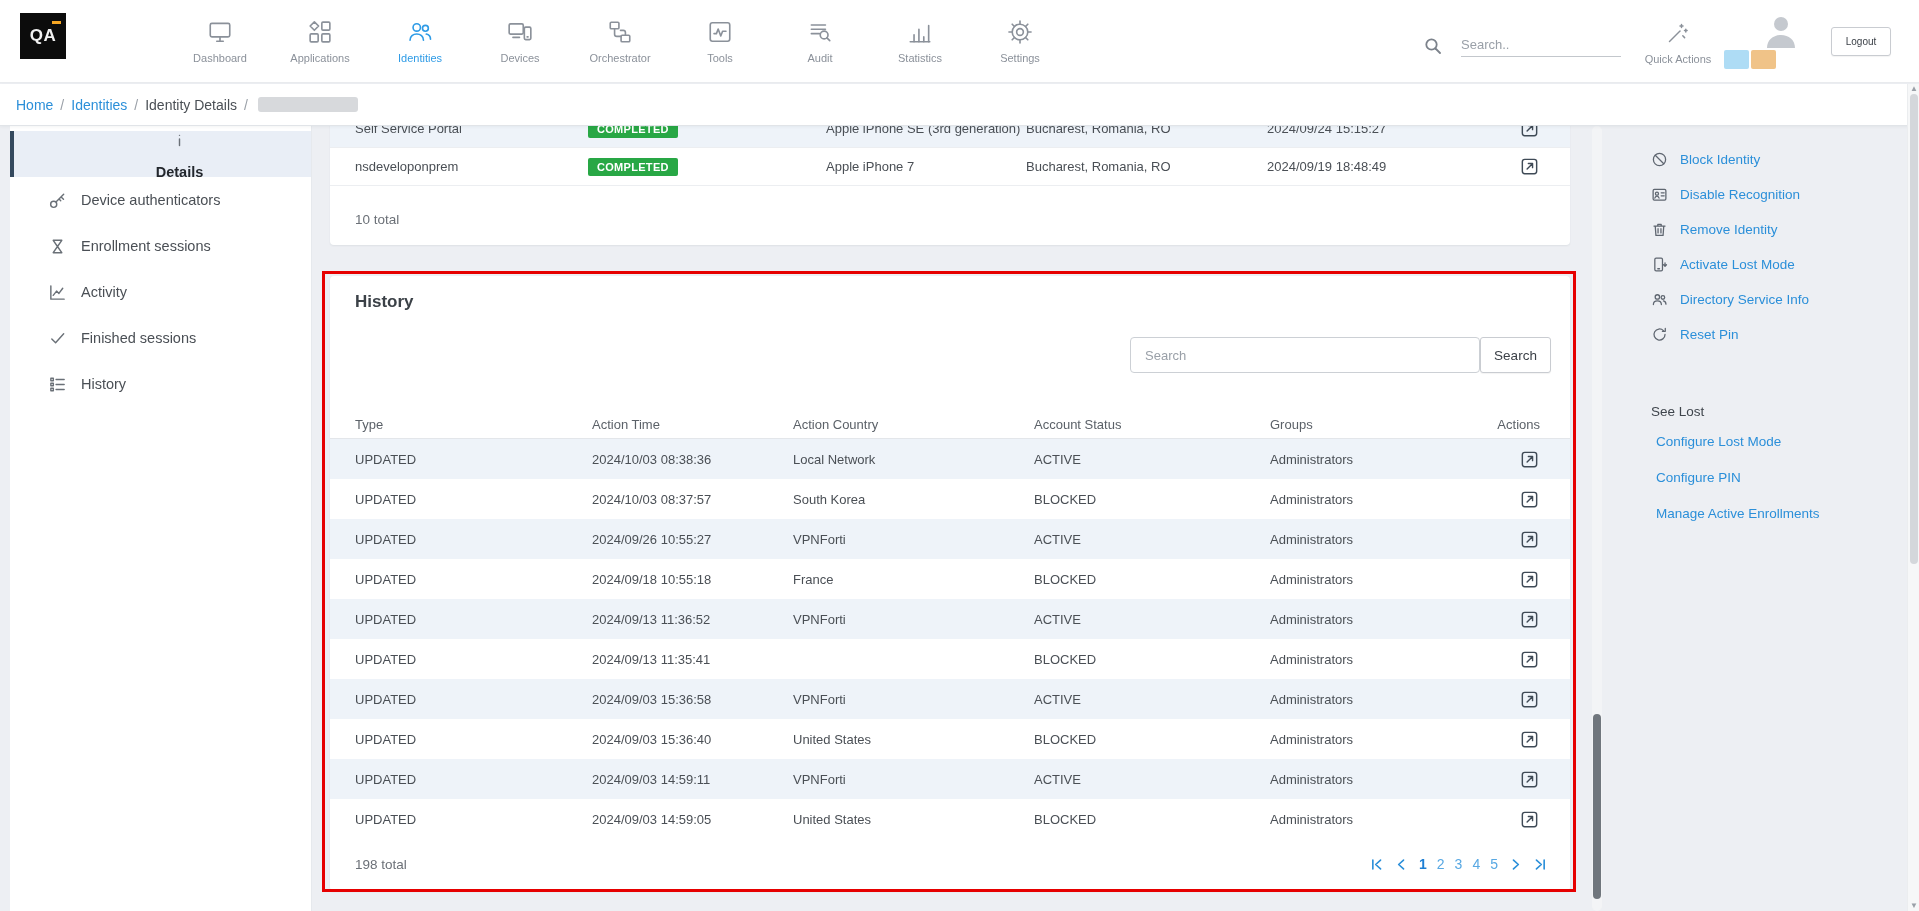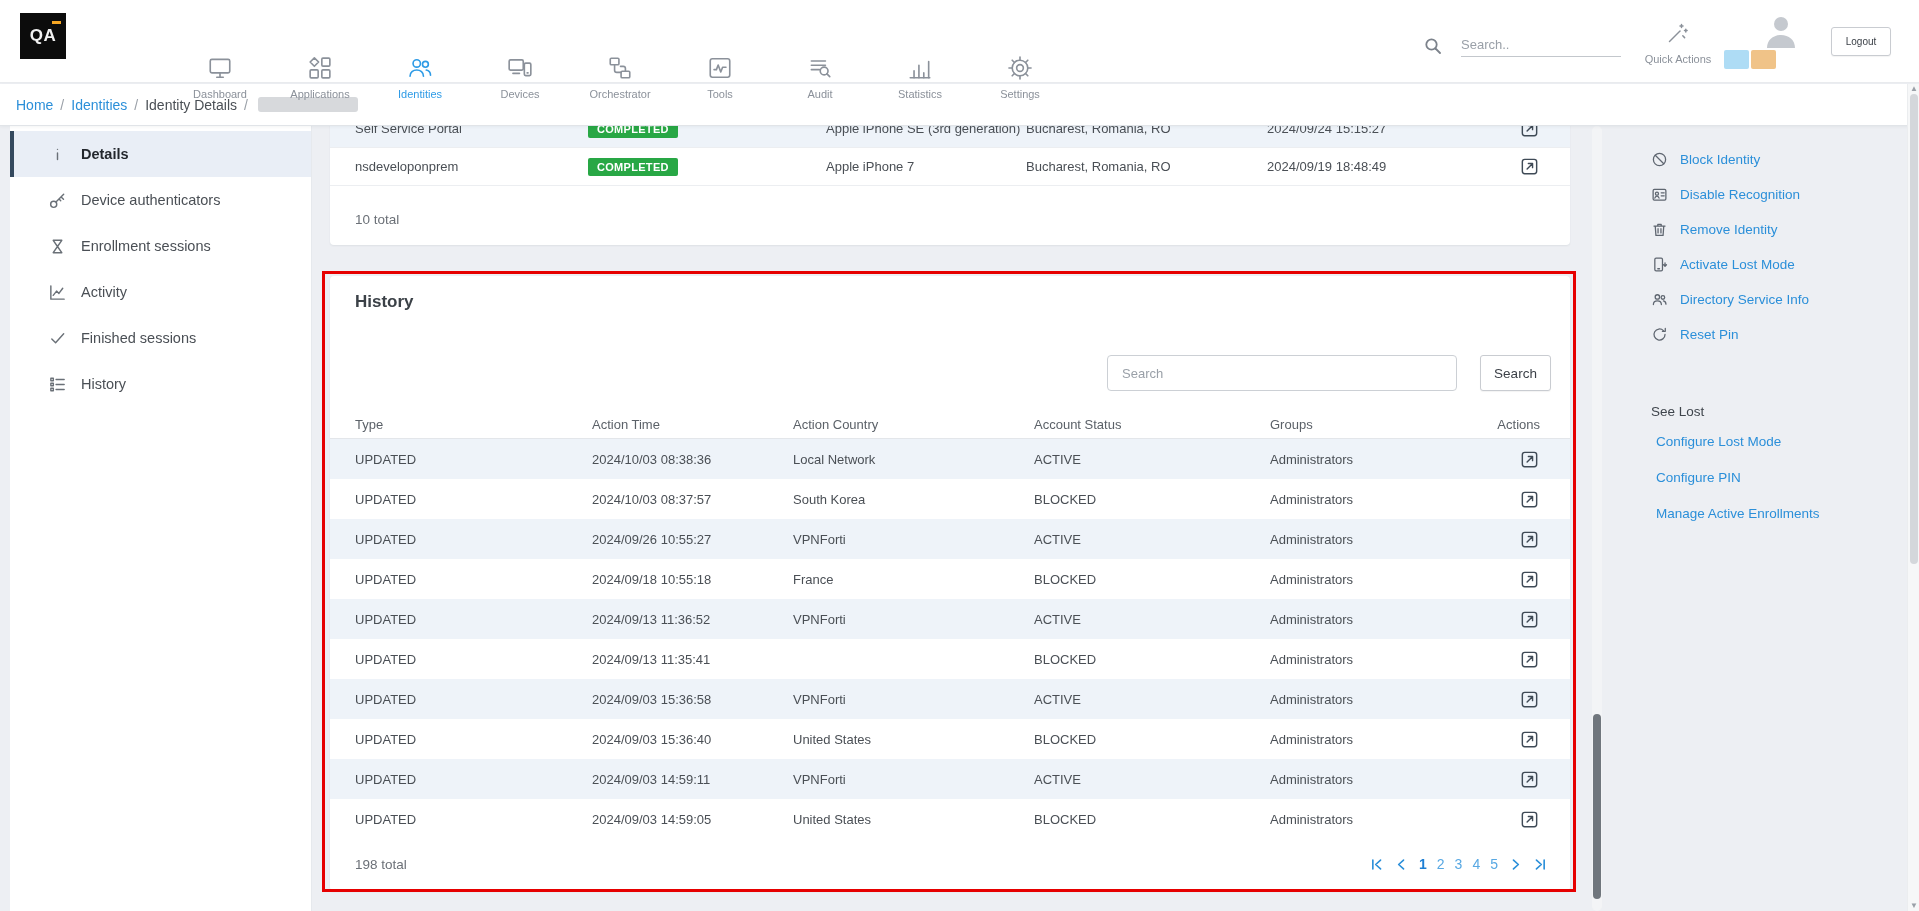--- a/index.html
+++ b/index.html
@@ -8,21 +8,21 @@
     font-family:"Liberation Sans","DejaVu Sans",sans-serif;
     background:#edeff3; color:#3c4148; overflow:hidden; position:relative;
   }
   .screen { position:absolute; inset:0; }
 
   
   .topbar { position:absolute; left:0; top:0; width:1919px; height:83px; background:#fff; border-bottom:1px solid #e9ebee; z-index:6; }
   .logo { position:absolute; left:20px; top:13px; width:46px; height:46px; background:#0c0c0c; color:#f2f2f2; display:flex; align-items:center; justify-content:center; font-weight:bold; font-size:17px; letter-spacing:.5px; cursor:pointer; }
   .logo .accent { position:absolute; right:5px; top:8px; width:9px; height:3px; background:#f5a623; }
   .main-nav { position:absolute; left:170px; top:0; height:83px; display:flex; }
-  .nav-item { width:100px; height:83px; display:flex; flex-direction:column; align-items:center; justify-content:center; gap:7px; color:#8b919a; cursor:pointer;margin-top:36px; }
+  .nav-item { width:100px; height:83px; display:flex; flex-direction:column; align-items:center; justify-content:center; gap:7px; color:#8b919a; cursor:pointer; }
   .nav-item svg { width:26px; height:26px; stroke:#8b919a; fill:none; stroke-width:1.5; stroke-linecap:round; stroke-linejoin:round; }
   .nav-label { font-size:11px; }
   .nav-item.active { color:#2e9be6; }
   .nav-item.active svg { stroke:#2e9be6; }
 
   .top-search { position:absolute; left:1424px; top:30px; width:206px; height:30px; display:flex; align-items:center; gap:20px; }
   .top-search svg { width:17px; height:17px; stroke:#7c828b; fill:none; stroke-width:1.8; stroke-linecap:round; }
   .top-search input { border:none; outline:none; border-bottom:1px solid #c3c7cc; width:160px; height:24px; font-size:13px; color:#555; background:transparent; font-family:inherit; }
   .top-search input::placeholder { color:#9aa0a8; }
 
@@ -43,38 +43,38 @@
   .crumb-link { color:#2b8fd9; cursor:pointer; }
   .crumb-sep { color:#9aa0a8; }
   .crumb-current { color:#4a4f55; }
   .redacted-pill { width:100px; height:15px; background:#d7d9dc; border-radius:3px; margin-left:3px; }
 
   
   .sidebar { position:absolute; left:10px; top:126px; width:302px; height:785px; background:#fff; border-right:1px solid #e6e9ed; z-index:2; }
   .sidebar-items { padding-top:5px; }
   .side-item { position:relative; height:46px; display:flex; align-items:center; gap:14px; padding-left:38px; font-size:14.5px; color:#4a4f55; cursor:pointer; }
   .side-item svg { width:19px; height:19px; stroke:#6a7077; fill:none; stroke-width:1.5; stroke-linecap:round; stroke-linejoin:round; flex:none; }
-  .side-item.active { background:#e9eef6; color:#23272d; font-weight:bold; }
+  .side-item.active { background:#e9eef6; color:#23272d; font-weight:bold;flex-direction:column; }
   .side-item.active::before { content:""; position:absolute; left:0; top:0; bottom:0; width:4px; background:#34495e; }
 
   
   .main { position:absolute; left:312px; top:126px; width:1316px; height:785px; overflow:hidden; }
   .card { position:absolute; background:#fff; border-radius:4px; box-shadow:0 1px 2px rgba(25,39,52,.07); }
   .sessions-card { left:18px; top:-36px; width:1240px; height:155px; }
   .history-card  { left:18px; top:150px; width:1240px; height:615px; }
 
   .sess-rows { position:absolute; left:0; top:20px; width:100%; }
   .sess-row { display:grid; grid-template-columns:233px 238px 200px 241px 1fr 56px; align-items:center; height:38px; padding:0 30px 0 25px; font-size:13px; color:#4a4f55; border-bottom:1px solid #eceef1; }
   .sess-row:nth-child(1) { background:#eef3f9; }
   .sess-total { position:absolute; left:25px; top:122px; font-size:13.5px; color:#6b7077; }
 
   .badge { display:inline-block; background:#28a745; color:#fff; font-size:11px; font-weight:bold; padding:3px 9px; border-radius:2px; letter-spacing:.3px; width:max-content; }
 
   .history-title { position:absolute; left:25px; top:16px; font-size:17px; font-weight:bold; color:#3b4147; }
-  .history-search { position:absolute; right:19px; top:79px; display:flex; gap:23px;border-radius:18px; }
+  .history-search { position:absolute; right:19px; top:61px; display:flex; gap:0;border-radius:18px; }
   .history-search input { width:350px; height:36px; border:1px solid #ccd0d5; border-radius:4px; padding:0 14px; font-size:13px; color:#555; outline:none; font-family:inherit; }
   .history-search input::placeholder { color:#9aa0a8; }
   .history-search button { width:71px; height:36px; background:#fff; border:1px solid #c9ccd1; border-radius:3px; font-size:13.5px; color:#3c4148; font-family:inherit; cursor:pointer; box-shadow:0 1px 1px rgba(0,0,0,.05); }
 
   .history-header { position:absolute; left:0; top:134px; width:100%; height:29px; display:grid; grid-template-columns:237px 201px 241px 236px 1fr 60px; padding:0 30px 0 25px; align-items:center; font-size:13px; color:#5b6168; border-bottom:1px solid #e3e6ea; }
   .h-actions { text-align:right; }
   .history-rows { position:absolute; left:0; top:163px; width:100%; }
   .hrow { display:grid; grid-template-columns:237px 201px 241px 236px 1fr 60px; padding:0 30px 0 25px; height:40px; align-items:center; font-size:13px; color:#4a4f55; }
   .hrow:nth-child(odd) { background:#eef3f9; }
   .col-actions { display:flex; justify-content:flex-end; }

